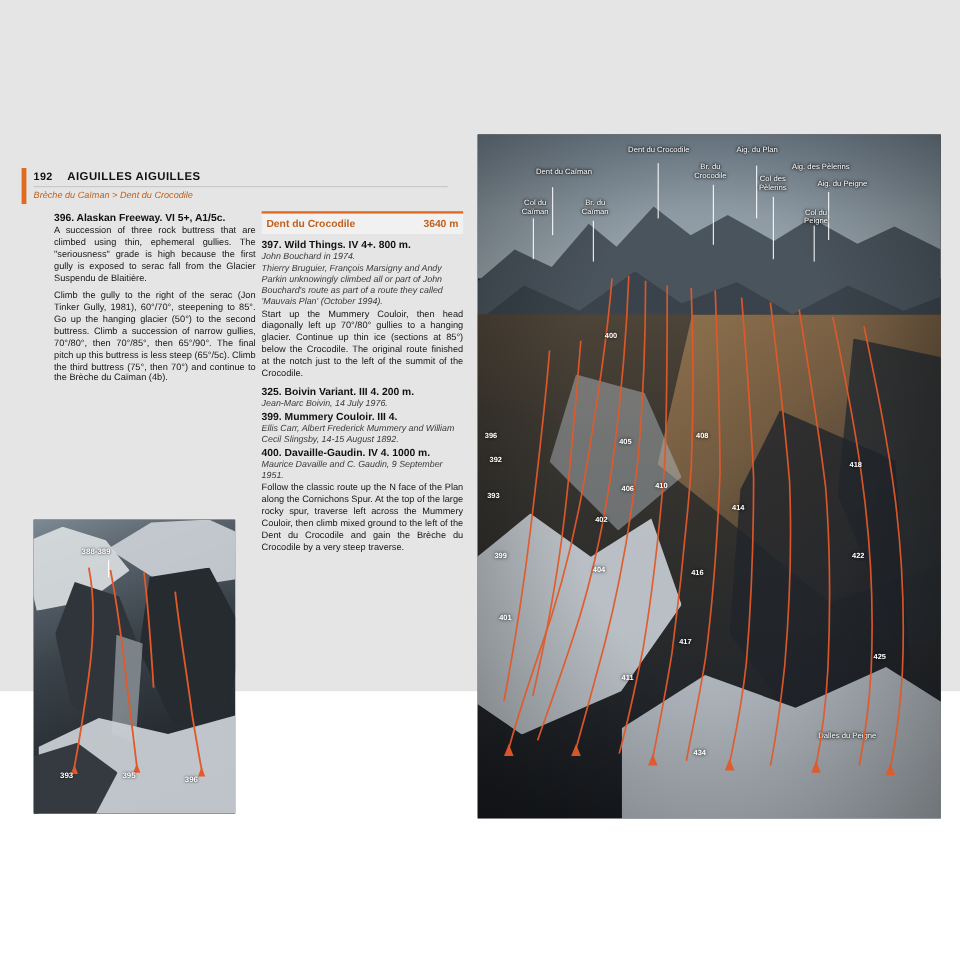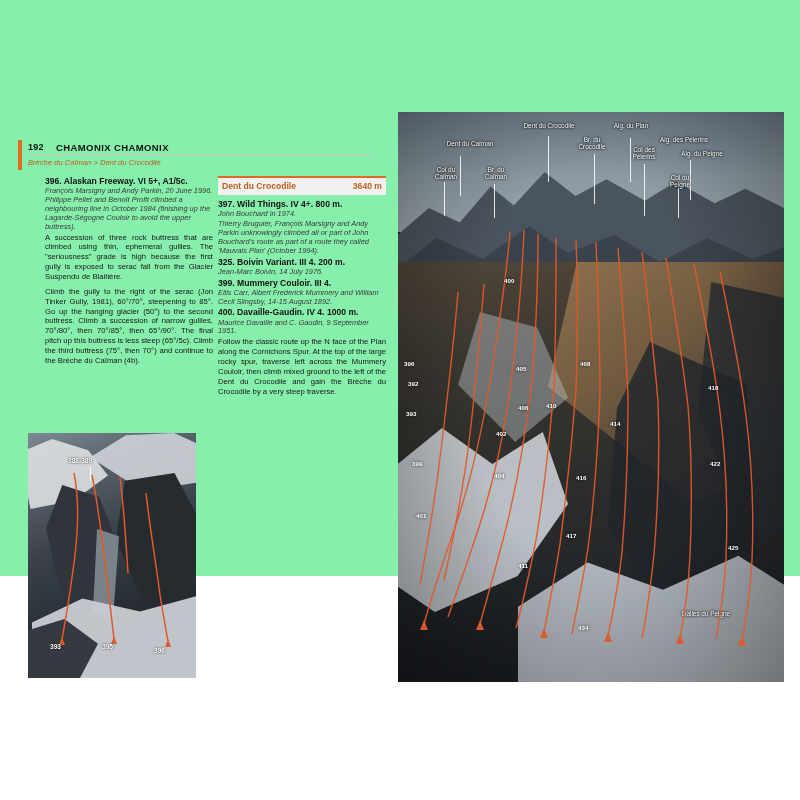--- a/index.html
+++ b/index.html
@@ -1,17 +1,17 @@
 <!DOCTYPE html>
 <html><head>
 <meta charset="utf-8">
 <style>
   html,body{margin:0;padding:0;background:#ffffff;}
   body{width:800px;height:800px;overflow:hidden;font-family:"Liberation Sans",sans-serif;}
-  .page{position:relative;width:800px;height:576px;background:#86efac;}
+  .page{position:relative;width:800px;height:576px;background:#e5e5e5;}
 
   
   .left-page{position:absolute;left:18px;top:140px;width:370px;height:590px;}
 
   .hdr{position:relative;height:34px;}
   .hdr .orange-bar{position:absolute;left:0;top:0;width:4px;height:30px;background:#e06a1f;}
   .hdr .pageno{position:absolute;left:10px;top:2px;font-size:9px;font-weight:bold;color:#111;letter-spacing:.3px;}
   .hdr .chapter{position:absolute;left:38px;top:2px;font-size:9.5px;font-weight:bold;color:#111;letter-spacing:.4px;}
   .hdr .rule{position:absolute;left:10px;top:15px;width:345px;height:1px;background:#c9c9c9;}
   .hdr .crumb{position:absolute;left:10px;top:18px;font-size:7.6px;color:#c0601b;font-style:italic;}
@@ -86,44 +86,44 @@
 </head>
 <body>
 
 <div class="page">
 
   <div class="left-page">
 
     <div class="hdr">
       <div class="orange-bar"></div>
       <div class="pageno">192</div>
-      <div class="chapter">CHAMONIX CHAMONIX</div>
+      <div class="chapter">AIGUILLES AIGUILLES</div>
       <div class="rule"></div>
       <div class="crumb">Brèche du Caïman &gt; Dent du Crocodile</div>
     </div>
 
     <div class="cols">
 
       <div class="col l">
         <div class="rt-title">396. Alaskan Freeway. VI 5+, A1/5c.</div>
-        <div class="rt-credit">François Marsigny and Andy Parkin, 20 June 1996. Philippe Pellet and Benoît Profit climbed a neighbouring line in October 1984 (finishing up the Lagarde-Ségogne Couloir to avoid the upper buttress).</div>
         <div class="rt-body">A succession of three rock buttress that are climbed using thin, ephemeral gullies. The "seriousness" grade is high because the first gully is exposed to serac fall from the Glacier Suspendu de Blaitière.</div>
         <div class="rt-body">Climb the gully to the right of the serac (Jon Tinker Gully, 1981), 60°/70°, steepening to 85°. Go up the hanging glacier (50°) to the second buttress. Climb a succession of narrow gullies, 70°/80°, then 70°/85°, then 65°/90°. The final pitch up this buttress is less steep (65°/5c). Climb the third buttress (75°, then 70°) and continue to the Brèche du Caïman (4b).</div>
       </div>
 
       <div class="col r">
 
         <div class="banner">
           <div class="bname">Dent du Crocodile</div>
           <div class="balt">3640 m</div>
         </div>
 
         <div class="rt-title">397. Wild Things. IV 4+. 800 m.</div>
         <div class="rt-credit">John Bouchard in 1974.</div>
         <div class="rt-credit">Thierry Bruguier, François Marsigny and Andy Parkin unknowingly climbed all or part of John Bouchard's route as part of a route they called 'Mauvais Plan' (October 1994).</div>
+        <div class="rt-body">Start up the Mummery Couloir, then head diagonally left up 70°/80° gullies to a hanging glacier. Continue up thin ice (sections at 85°) below the Crocodile. The original route finished at the notch just to the left of the summit of the Crocodile.</div>
 
         <div class="rt-title">325. Boivin Variant. III 4. 200 m.</div>
         <div class="rt-credit">Jean-Marc Boivin, 14 July 1976.</div>
 
         <div class="rt-title">399. Mummery Couloir. III 4.</div>
         <div class="rt-credit">Ellis Carr, Albert Frederick Mummery and William Cecil Slingsby, 14-15 August 1892.</div>
 
         <div class="rt-title">400. Davaille-Gaudin. IV 4. 1000 m.</div>
         <div class="rt-credit">Maurice Davaille and C. Gaudin, 9 September 1951.</div>
         <div class="rt-body">Follow the classic route up the N face of the Plan along the Cornichons Spur. At the top of the large rocky spur, traverse left across the Mummery Couloir, then climb mixed ground to the left of the Dent du Crocodile and gain the Brèche du Crocodile by a very steep traverse.</div>

